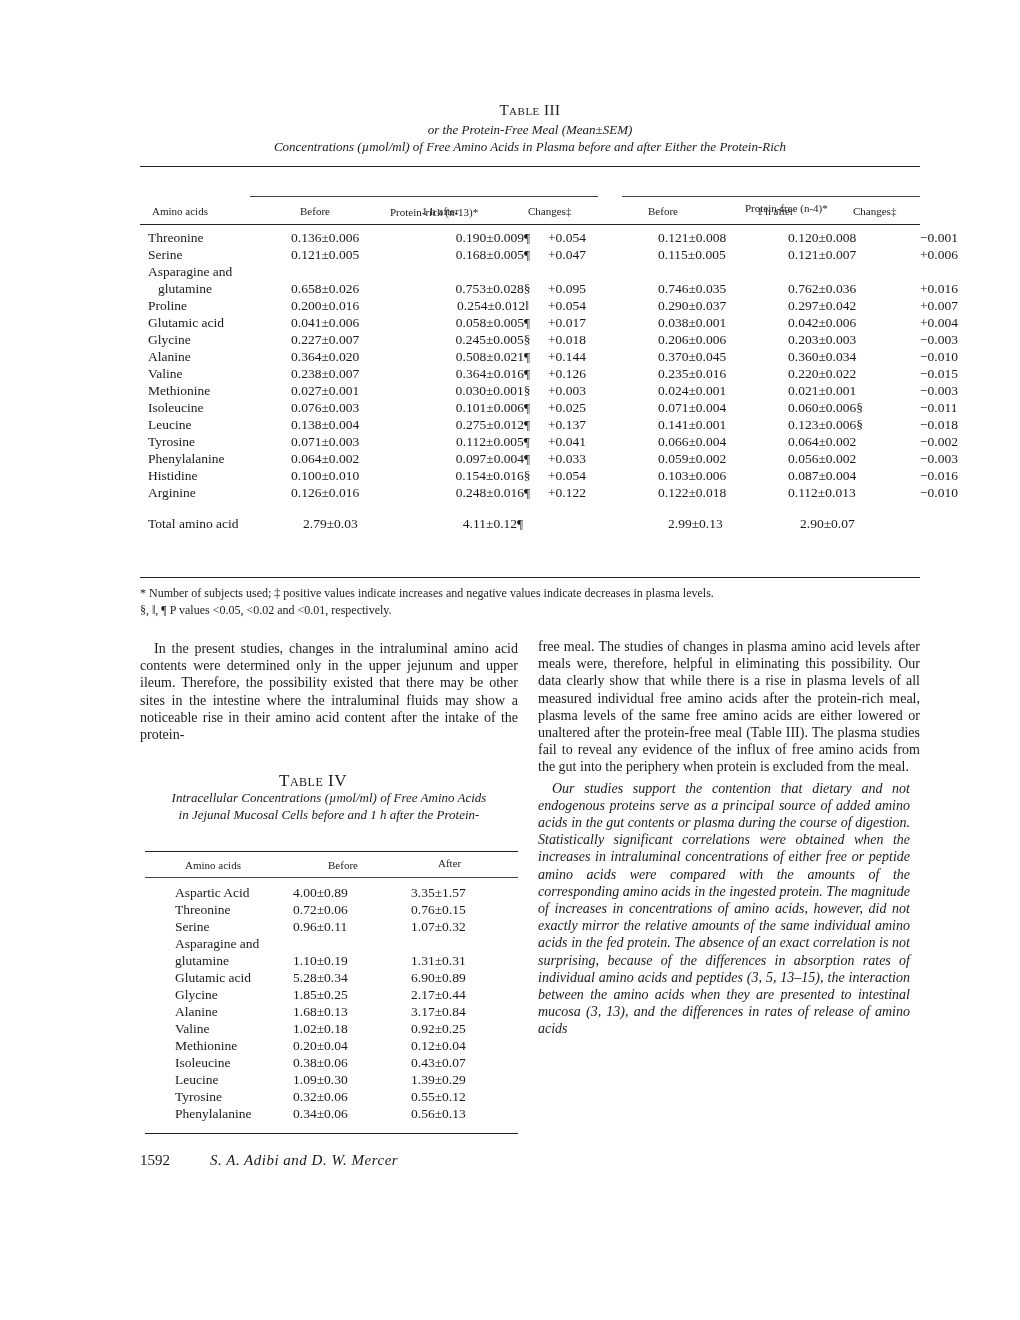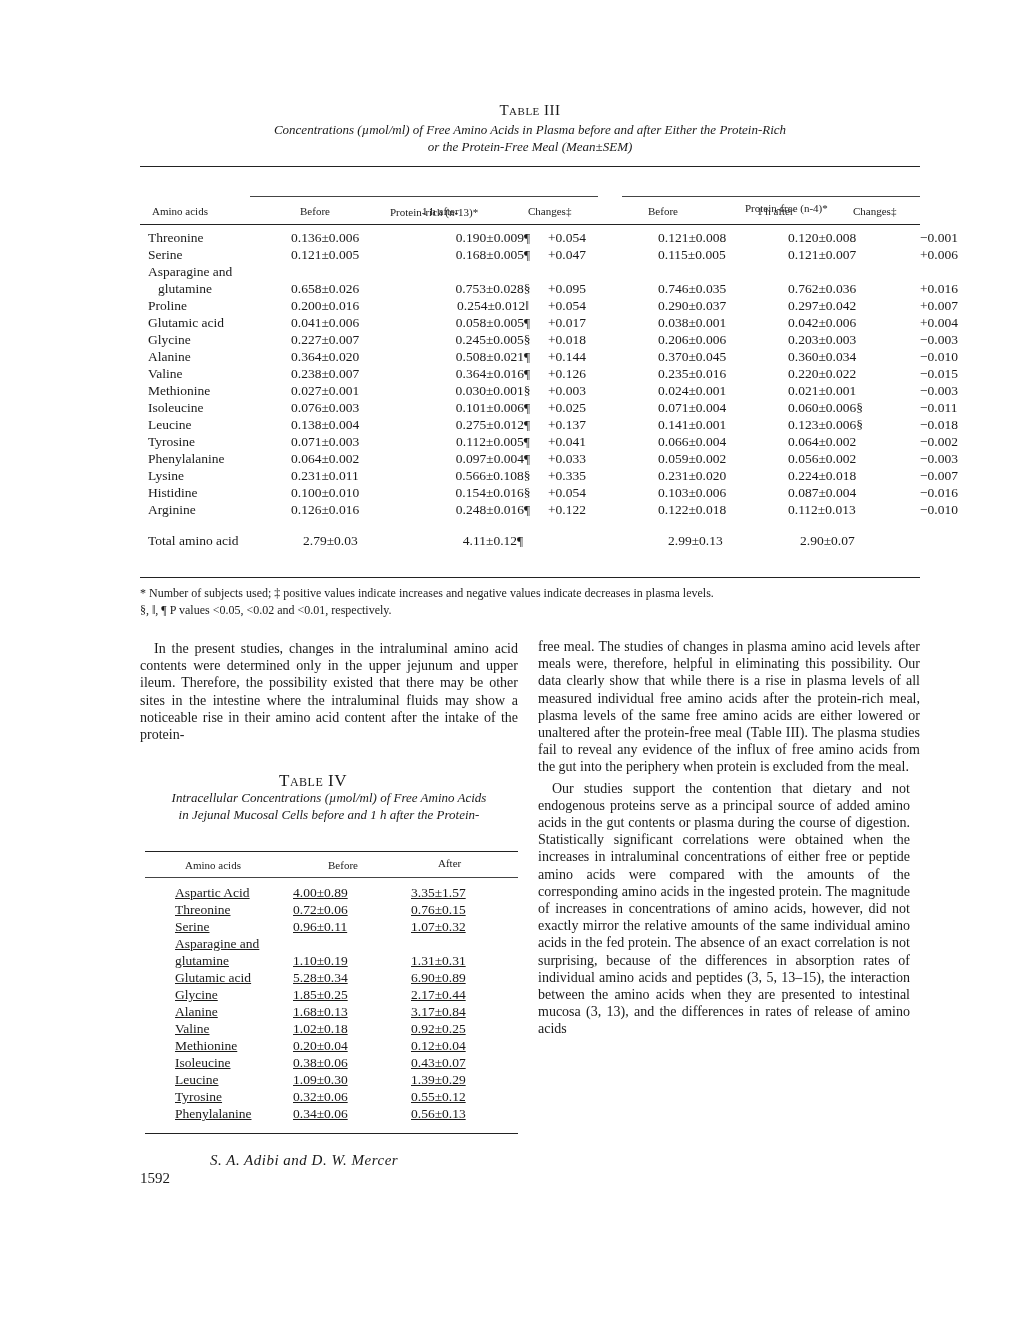--- a/index.html
+++ b/index.html
@@ -20,38 +20,38 @@
   .c3 { width: 110px; }
   .c4 { width: 120px; }
   .c5 { width: 120px; }
   .c6 { width: 60px; }
   .indent { padding-left: 18px !important; }
   .footnote { left: 140px; top: 585px; font-size: 12px; line-height: 17px; width: 780px; }
   .body-text { font-size: 14px; line-height: 17.2px; text-align: justify; }
   .col-left { left: 140px; top: 640px; width: 378px; }
   .col-right { left: 538px; top: 638px; width: 382px; }
   .para { text-indent: 14px; margin: 0; }
-  .para2 { text-indent: 14px; margin: 4px 10px 0 0; }
+  .para2 { text-indent: 14px; margin: 4px 10px 0 0; font-style: italic; }
   .t4-title { left: 124px; width: 378px; top: 771px; text-align: center; font-size: 17px; letter-spacing: 0.5px; }
   .t4-caption { left: 140px; width: 378px; top: 789px; text-align: center; font-size: 13px; font-style: italic; line-height: 17px; }
   table.t4 { position: absolute; left: 170px; top: 884px; border-collapse: collapse; font-size: 13.5px; }
-  table.t4 td { padding: 0; height: 17px; line-height: 17px; white-space: nowrap; vertical-align: bottom; text-decoration: underline; }
+  table.t4 td { padding: 0; height: 17px; line-height: 17px; white-space: nowrap; vertical-align: bottom; }
   .d0 { width: 118px; padding-left: 5px !important; }
   .d1 { width: 118px; }
   .d2 { width: 110px; }
-  .page-num { left: 140px; top: 1152px; font-size: 15px; margin-top: 18px; }
+  .page-num { left: 140px; top: 1152px; font-size: 15px; }
   .authors { left: 210px; top: 1152px; font-size: 15px; font-style: italic; letter-spacing: 0.5px; }
 </style>
 </head>
 <body>
 
 <div class="abs t3-title sc">Table III</div>
 <div class="abs t3-caption">
+  <div>or the Protein-Free Meal (Mean±SEM)</div>
   <div>Concentrations (µmol/ml) of Free Amino Acids in Plasma before and after Either the Protein-Rich</div>
-  <div>or the Protein-Free Meal (Mean±SEM)</div>
 </div>
 
 <div class="rule" style="left:140px; top:166px; width:780px;"></div>
 <div class="hdr" style="left:390px; top:176px;margin-top:30px;">Protein-rich (n-13)*</div>
 <div class="hdr" style="left:745px; top:176px;margin-top:26px;">Protein-free (n-4)*</div>
 <div class="rule thin" style="left:250px; top:196px; width:348px;"></div>
 <div class="rule thin" style="left:622px; top:196px; width:298px;"></div>
 
 <div class="hdr" style="left:152px; top:205px;">Amino acids</div>
 <div class="hdr" style="left:300px; top:205px;">Before</div>
@@ -184,29 +184,20 @@
     <tr>
         <td class="c0">Phenylalanine</td>
         <td class="c1">0.064±0.002</td>
         <td class="c2">0.097±0.004¶</td>
         <td class="c3">+0.033</td>
         <td class="c4">0.059±0.002</td>
         <td class="c5">0.056±0.002</td>
         <td class="c6">−0.003</td>
       </tr>
     <tr>
-        <td class="c0">Lysine</td>
-        <td class="c1">0.231±0.011</td>
-        <td class="c2">0.566±0.108§</td>
-        <td class="c3">+0.335</td>
-        <td class="c4">0.231±0.020</td>
-        <td class="c5">0.224±0.018</td>
-        <td class="c6">−0.007</td>
-      </tr>
-    <tr>
         <td class="c0">Histidine</td>
         <td class="c1">0.100±0.010</td>
         <td class="c2">0.154±0.016§</td>
         <td class="c3">+0.054</td>
         <td class="c4">0.103±0.006</td>
         <td class="c5">0.087±0.004</td>
         <td class="c6">−0.016</td>
       </tr>
     <tr>
         <td class="c0">Arginine</td>

